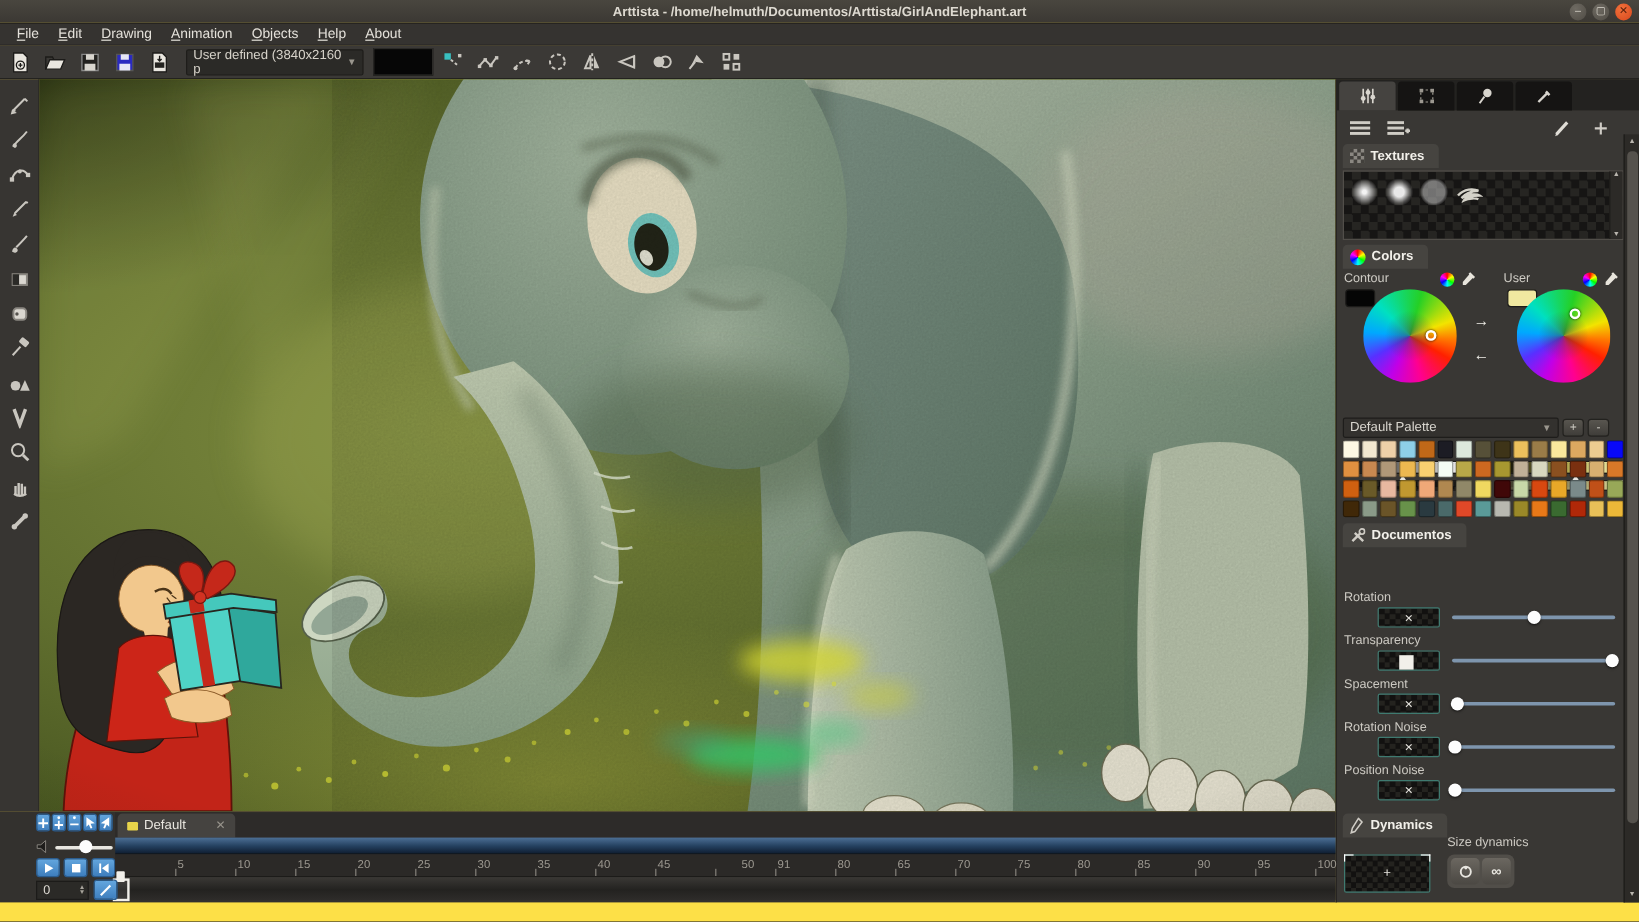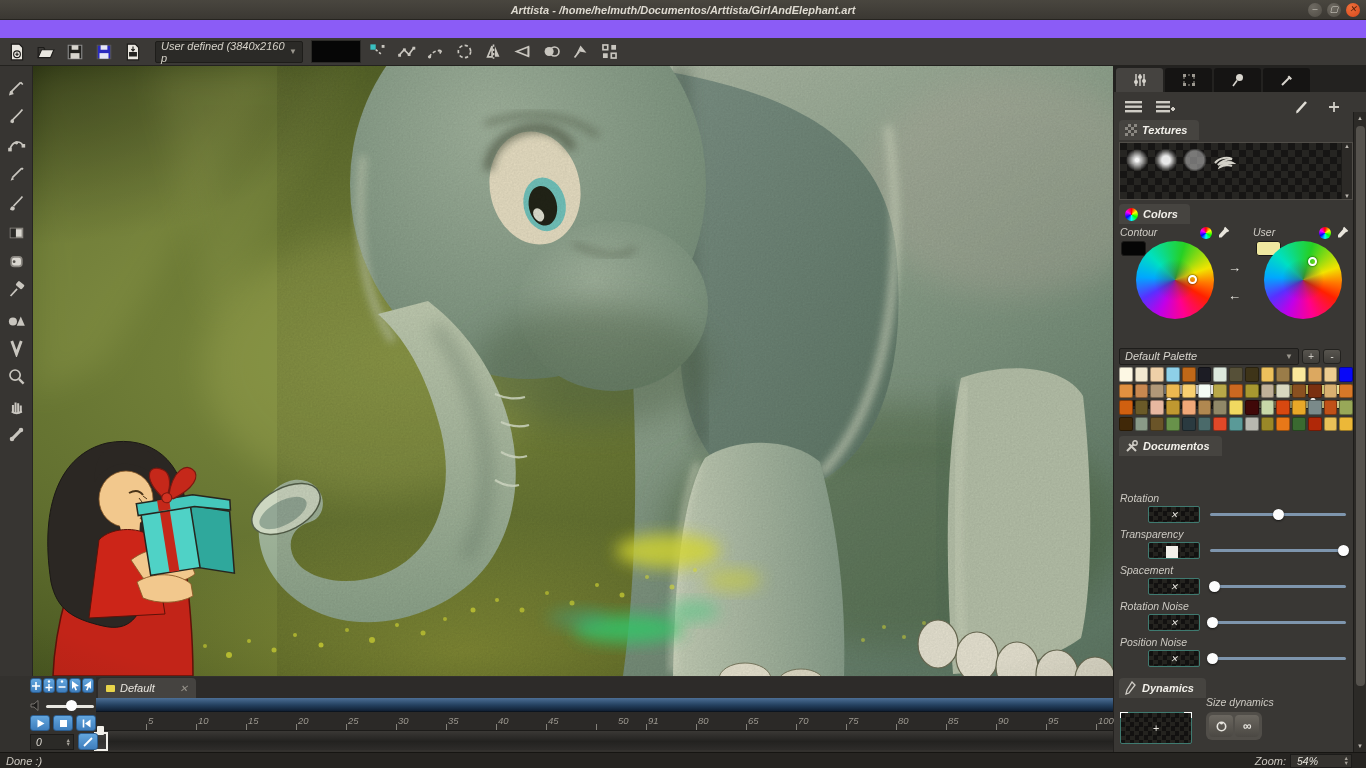--- a/index.html
+++ b/index.html
@@ -1,18 +1,18 @@
 <!DOCTYPE html>
 <html><head>
 <meta charset="utf-8">
 <style>
   * { margin:0; padding:0; box-sizing:border-box; }
   html,body { width:1366px; height:768px; overflow:hidden; background:#2e2c2a;
               font-family:"Liberation Sans", sans-serif; }
-  #app { position:relative; width:1366px; height:768px; background:#8b5cf6;font-style:italic; }
+  #app { position:relative; width:1366px; height:768px; background:#fde047; }
 
   
   #titlebar { position:absolute; left:0; top:0; width:1366px; height:20px;
     background:linear-gradient(#49463f,#3b3833); border-bottom:1px solid #262420;
     display:flex; align-items:center; justify-content:center; }
   #titlebar .title { font-size:11px; font-weight:bold; color:#dedad1; }
   .winbtns { position:absolute; right:6px; top:3px; display:flex; gap:5px; }
   .winbtn { width:14px; height:14px; border-radius:50%; background:radial-gradient(circle at 35% 30%,#6e6a62,#504c45);
     color:#d9d5cc; font-size:9px; line-height:13px; text-align:center; cursor:default; }
   .winbtn.close { background:radial-gradient(circle at 35% 30%,#f0703a,#d9481d); color:#59200c; }
@@ -181,20 +181,29 @@
 
   <div id="titlebar">
     <div class="title">Arttista - /home/helmuth/Documentos/Arttista/GirlAndElephant.art</div>
     <div class="winbtns">
       <div class="winbtn">–</div>
       <div class="winbtn">▢</div>
       <div class="winbtn close">✕</div>
     </div>
   </div>
 
+  <div id="menubar">
+      <div class="menu-item"><u>F</u>ile</div>
+      <div class="menu-item"><u>E</u>dit</div>
+      <div class="menu-item"><u>D</u>rawing</div>
+      <div class="menu-item"><u>A</u>nimation</div>
+      <div class="menu-item"><u>O</u>bjects</div>
+      <div class="menu-item"><u>H</u>elp</div>
+      <div class="menu-item"><u>A</u>bout</div>
+    </div>
 
   <div id="toolbar">
     <div class="tbicon">
       <svg class="ic" width="18" height="18" viewBox="0 0 16 16">
           <path d="M3 1h7l3 3v11H3z" fill="#e9e6df" stroke="#1c1b19"></path>
           <circle cx="8" cy="10" r="3" fill="none" stroke="#1c1b19"></circle>
           <path d="M8 8.5v3M6.5 10h3" stroke="#1c1b19"></path>
         </svg>
     </div>
     <div class="tbicon">
@@ -947,24 +956,13 @@
           <span>▼</span>
         </span>
     </div>
     <div id="penbtn" class="bluebtn">
       <svg class="ic" width="12" height="12" viewBox="0 0 12 12">
           <path d="M2 10 L10 2" stroke="#fff" stroke-width="1.8"></path>
         </svg>
     </div>
   </div>
 
-  <div id="statusbar">
-    <span id="status-left">Done :)</span>
-    <span id="zoom-label">Zoom:</span>
-    <div id="zoomspin">
-      <span>54%</span>
-      <span class="arr">
-          <span>▲</span>
-          <span>▼</span>
-        </span>
-    </div>
-  </div>
 </div>
 
 </body></html>

